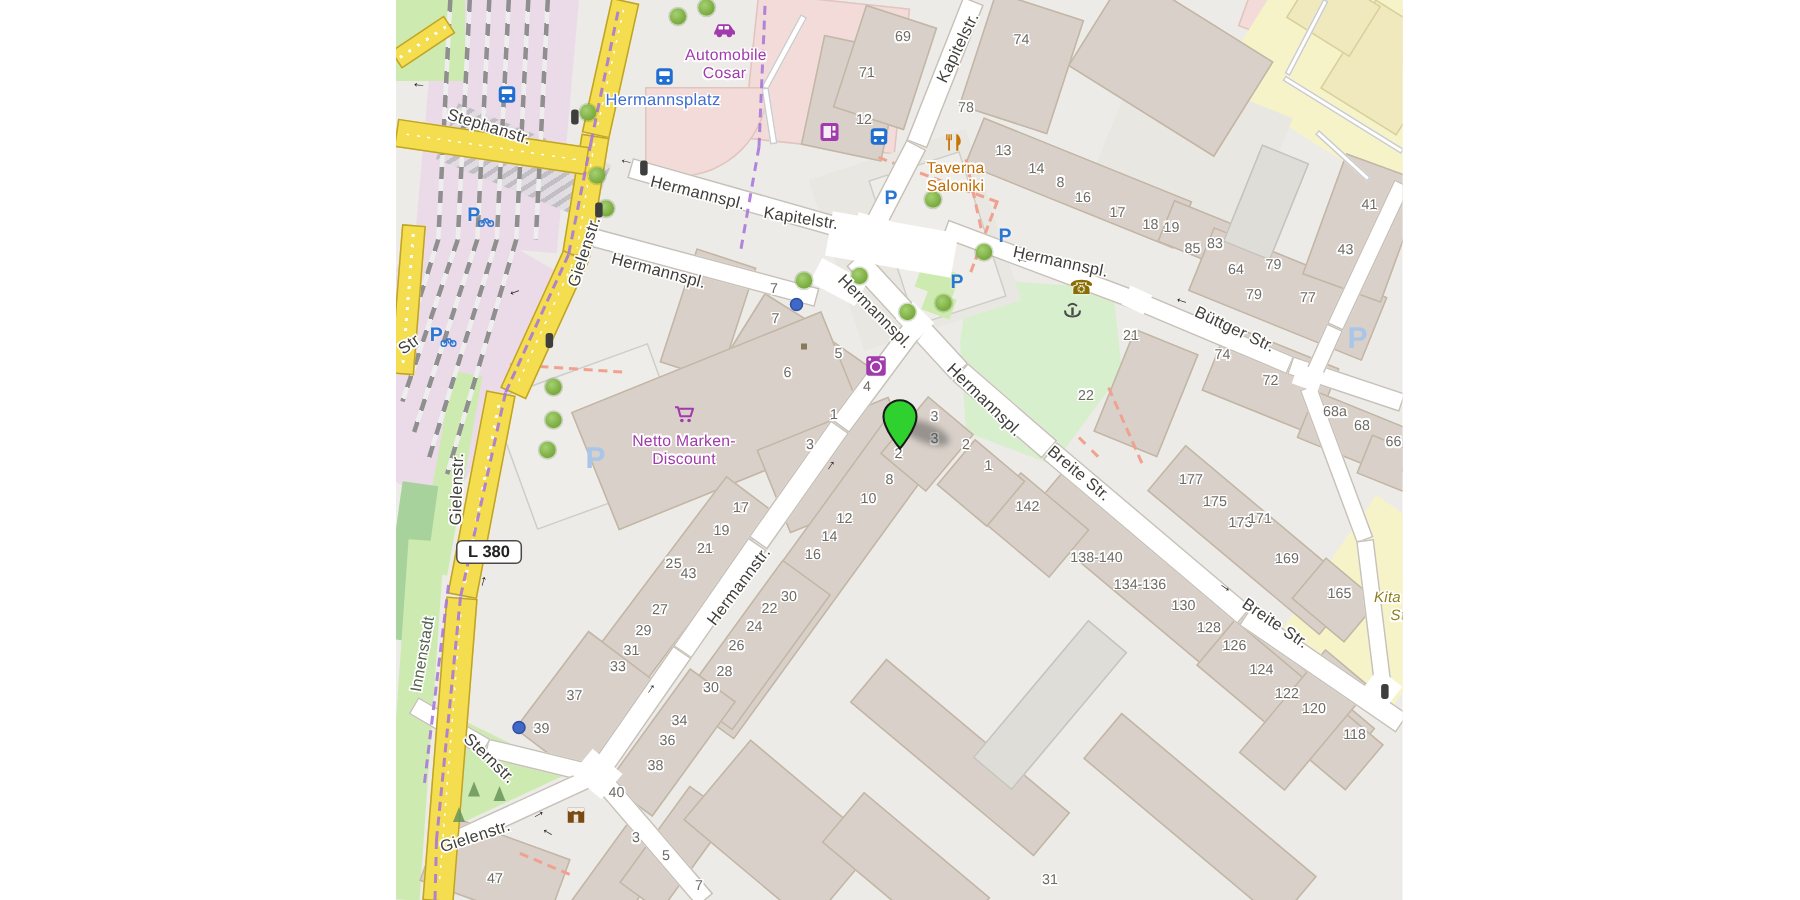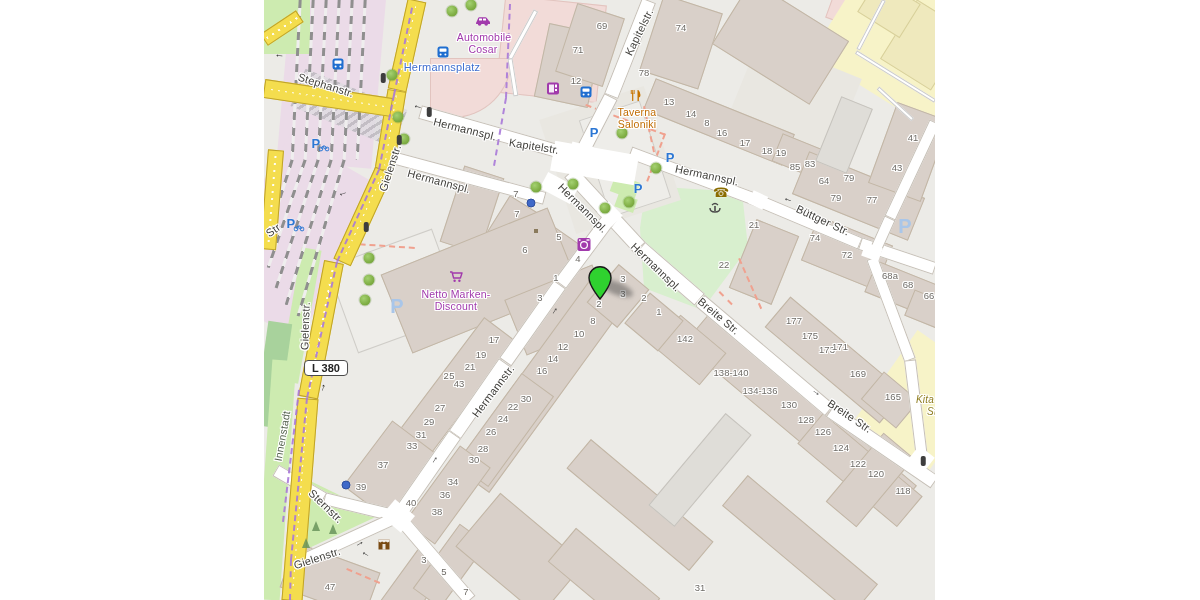--- a/index.html
+++ b/index.html
@@ -421,21 +421,21 @@
       <div class="lbl num" style="left: 97px; top: 486px; transform: translate(-50%, -50%) rotate(0deg);">39</div>
       <div class="lbl num" style="left: 262px; top: 398px; transform: translate(-50%, -50%) rotate(0deg);">30</div>
       <div class="lbl num" style="left: 249px; top: 406px; transform: translate(-50%, -50%) rotate(0deg);">22</div>
       <div class="lbl num" style="left: 239px; top: 418px; transform: translate(-50%, -50%) rotate(0deg);">24</div>
       <div class="lbl num" style="left: 227px; top: 431px; transform: translate(-50%, -50%) rotate(0deg);">26</div>
       <div class="lbl num" style="left: 219px; top: 448px; transform: translate(-50%, -50%) rotate(0deg);">28</div>
       <div class="lbl num" style="left: 210px; top: 459px; transform: translate(-50%, -50%) rotate(0deg);">30</div>
       <div class="lbl num" style="left: 189px; top: 481px; transform: translate(-50%, -50%) rotate(0deg);">34</div>
       <div class="lbl num" style="left: 181px; top: 494px; transform: translate(-50%, -50%) rotate(0deg);">36</div>
       <div class="lbl num" style="left: 173px; top: 511px; transform: translate(-50%, -50%) rotate(0deg);">38</div>
-      <div class="lbl num" style="left: 147px; top: 502px; transform: translate(-50%, -50%) rotate(0deg);">40</div>
+      <div class="lbl num" style="left: 147px; top: 529px; transform: translate(-50%, -50%) rotate(0deg);">40</div>
       <div class="lbl num" style="left: 421px; top: 338px; transform: translate(-50%, -50%) rotate(0deg);">142</div>
       <div class="lbl num" style="left: 467px; top: 372px; transform: translate(-50%, -50%) rotate(0deg);">138-140</div>
       <div class="lbl num" style="left: 496px; top: 390px; transform: translate(-50%, -50%) rotate(0deg);">134-136</div>
       <div class="lbl num" style="left: 525px; top: 404px; transform: translate(-50%, -50%) rotate(0deg);">130</div>
       <div class="lbl num" style="left: 542px; top: 419px; transform: translate(-50%, -50%) rotate(0deg);">128</div>
       <div class="lbl num" style="left: 559px; top: 431px; transform: translate(-50%, -50%) rotate(0deg);">126</div>
       <div class="lbl num" style="left: 577px; top: 447px; transform: translate(-50%, -50%) rotate(0deg);">124</div>
       <div class="lbl num" style="left: 594px; top: 463px; transform: translate(-50%, -50%) rotate(0deg);">122</div>
       <div class="lbl num" style="left: 612px; top: 473px; transform: translate(-50%, -50%) rotate(0deg);">120</div>
       <div class="lbl num" style="left: 639px; top: 490px; transform: translate(-50%, -50%) rotate(0deg);">118</div>

